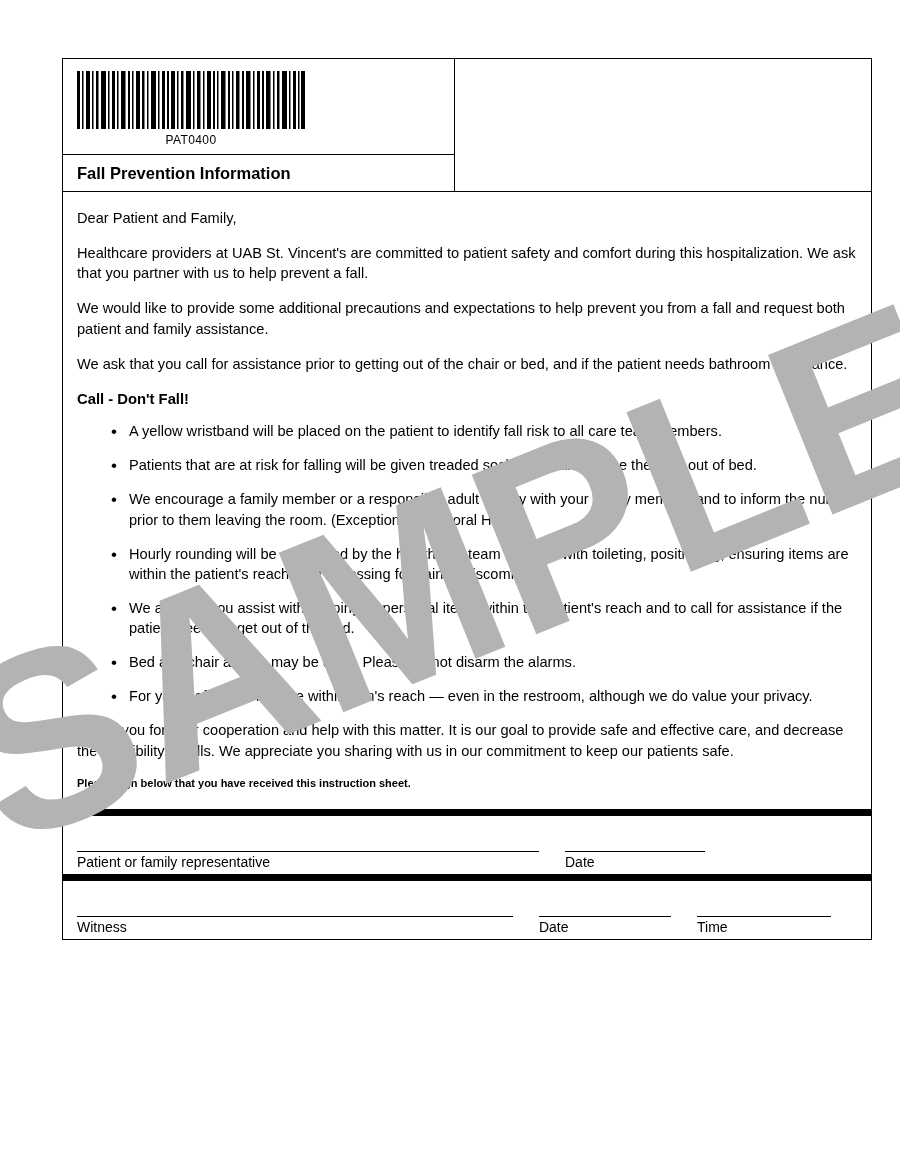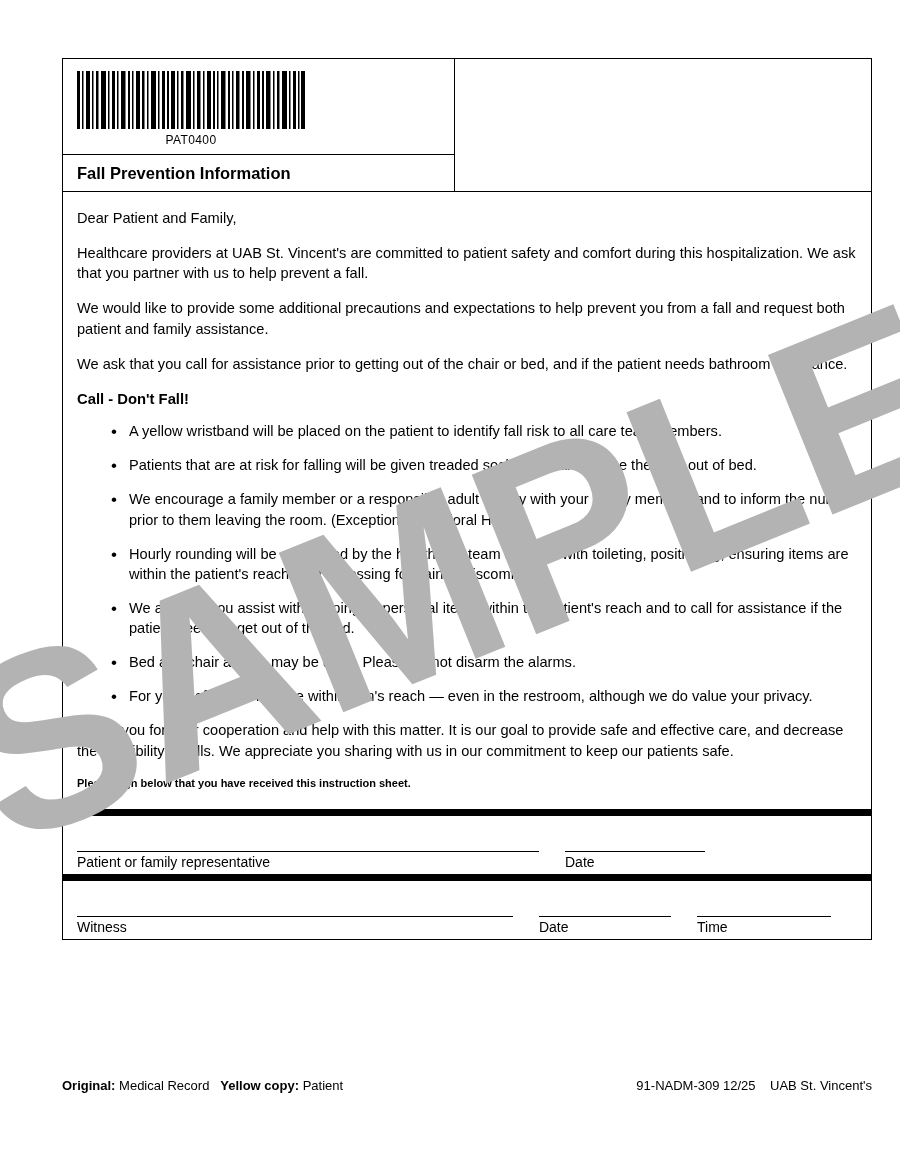--- a/index.html
+++ b/index.html
@@ -286,34 +286,20 @@
         </div>
         <div class="sig-field w-time">
           <div class="sig-rule"></div>
           <div class="sig-caption">Time</div>
         </div>
       </div>
     </div>
 
   </div>
 
-  <div class="footer">
-    <div>
-      <b>Original:</b>
-      <span>Medical Record</span>
-      &nbsp;
-      <b>Yellow copy:</b>
-      <span>Patient</span>
-    </div>
-    <div>
-      <span>91-NADM-309 12/25</span>
-      &nbsp;&nbsp;
-      <span>UAB St. Vincent's</span>
-    </div>
-  </div>
 
   <div class="watermark">
     <svg width="900" height="1165" viewBox="0 0 900 1165">
       <g transform="translate(455,570) rotate(-22) translate(-455,-570)">
         <text class="wm-text" x="455" y="660" text-anchor="middle" fill="#b3b3b3">SAMPLE</text>
       </g>
     </svg>
   </div>
 
 </div>

